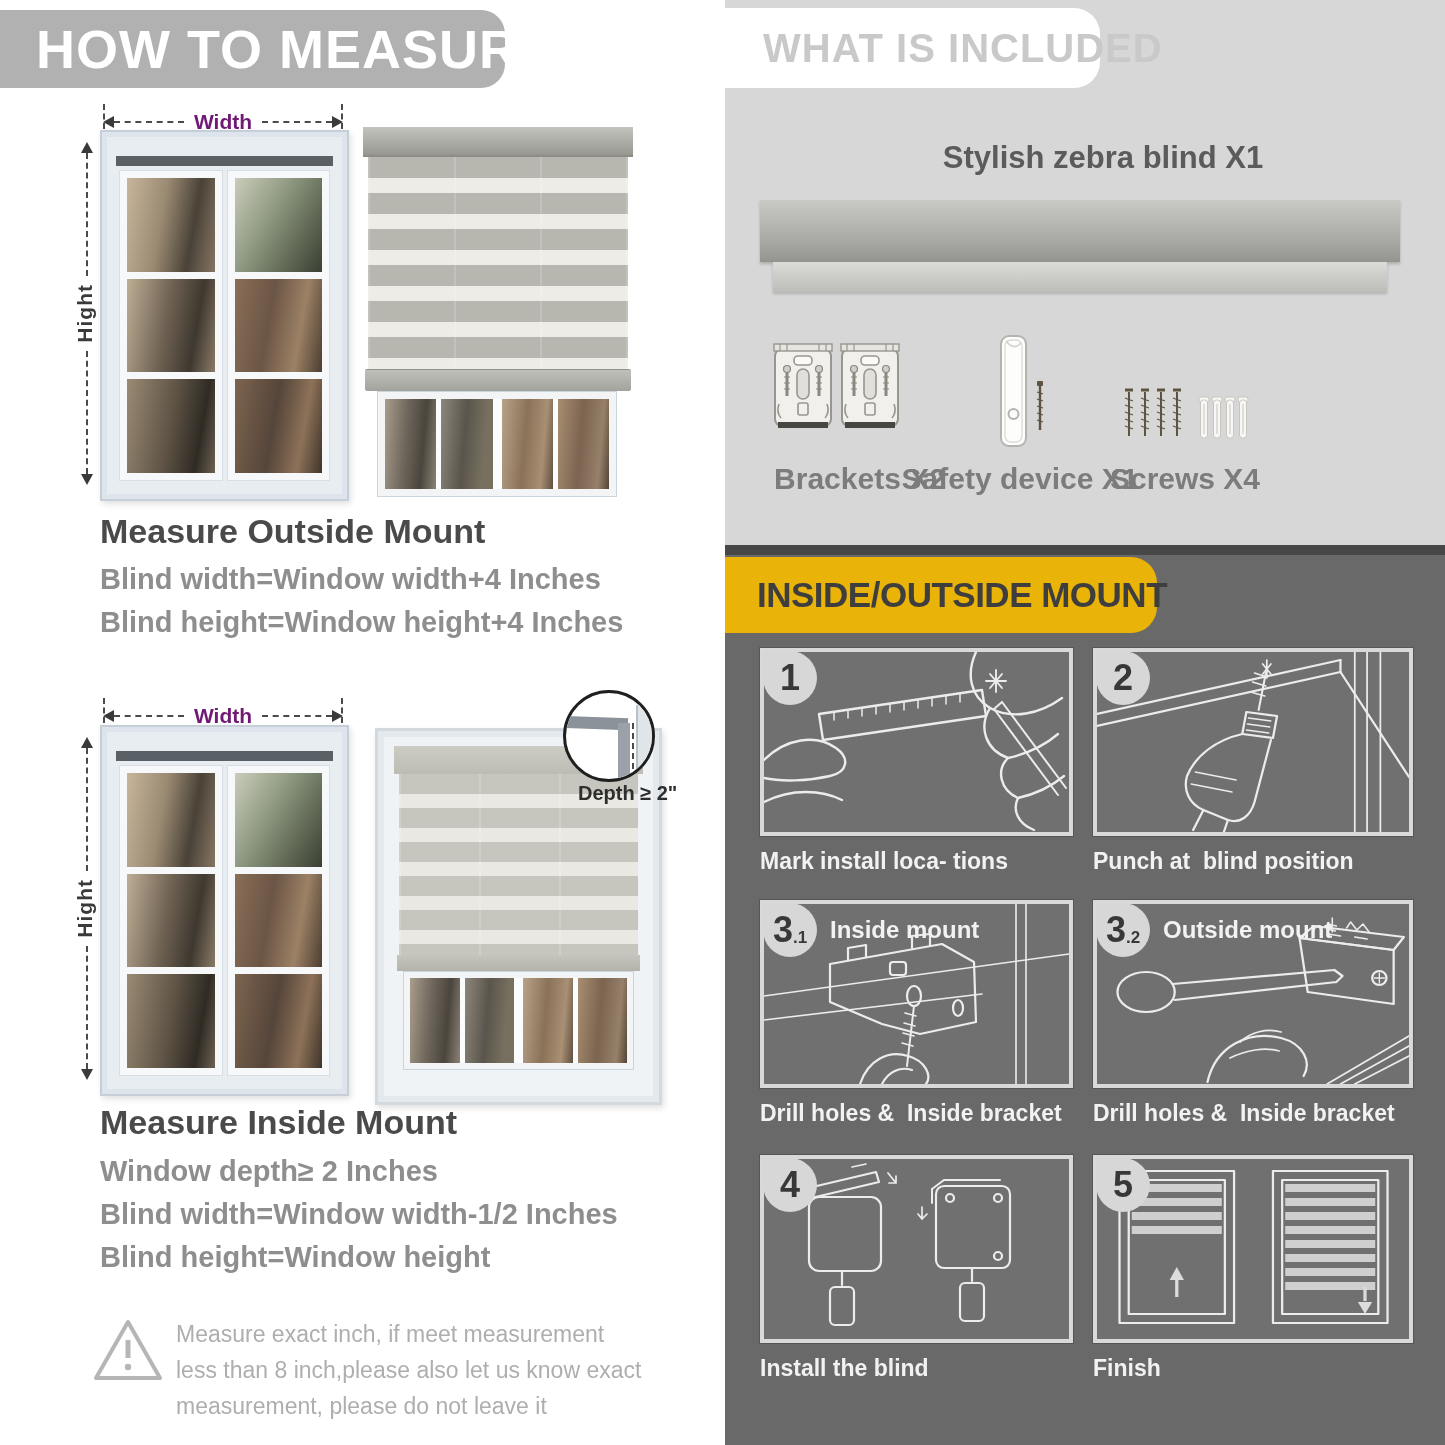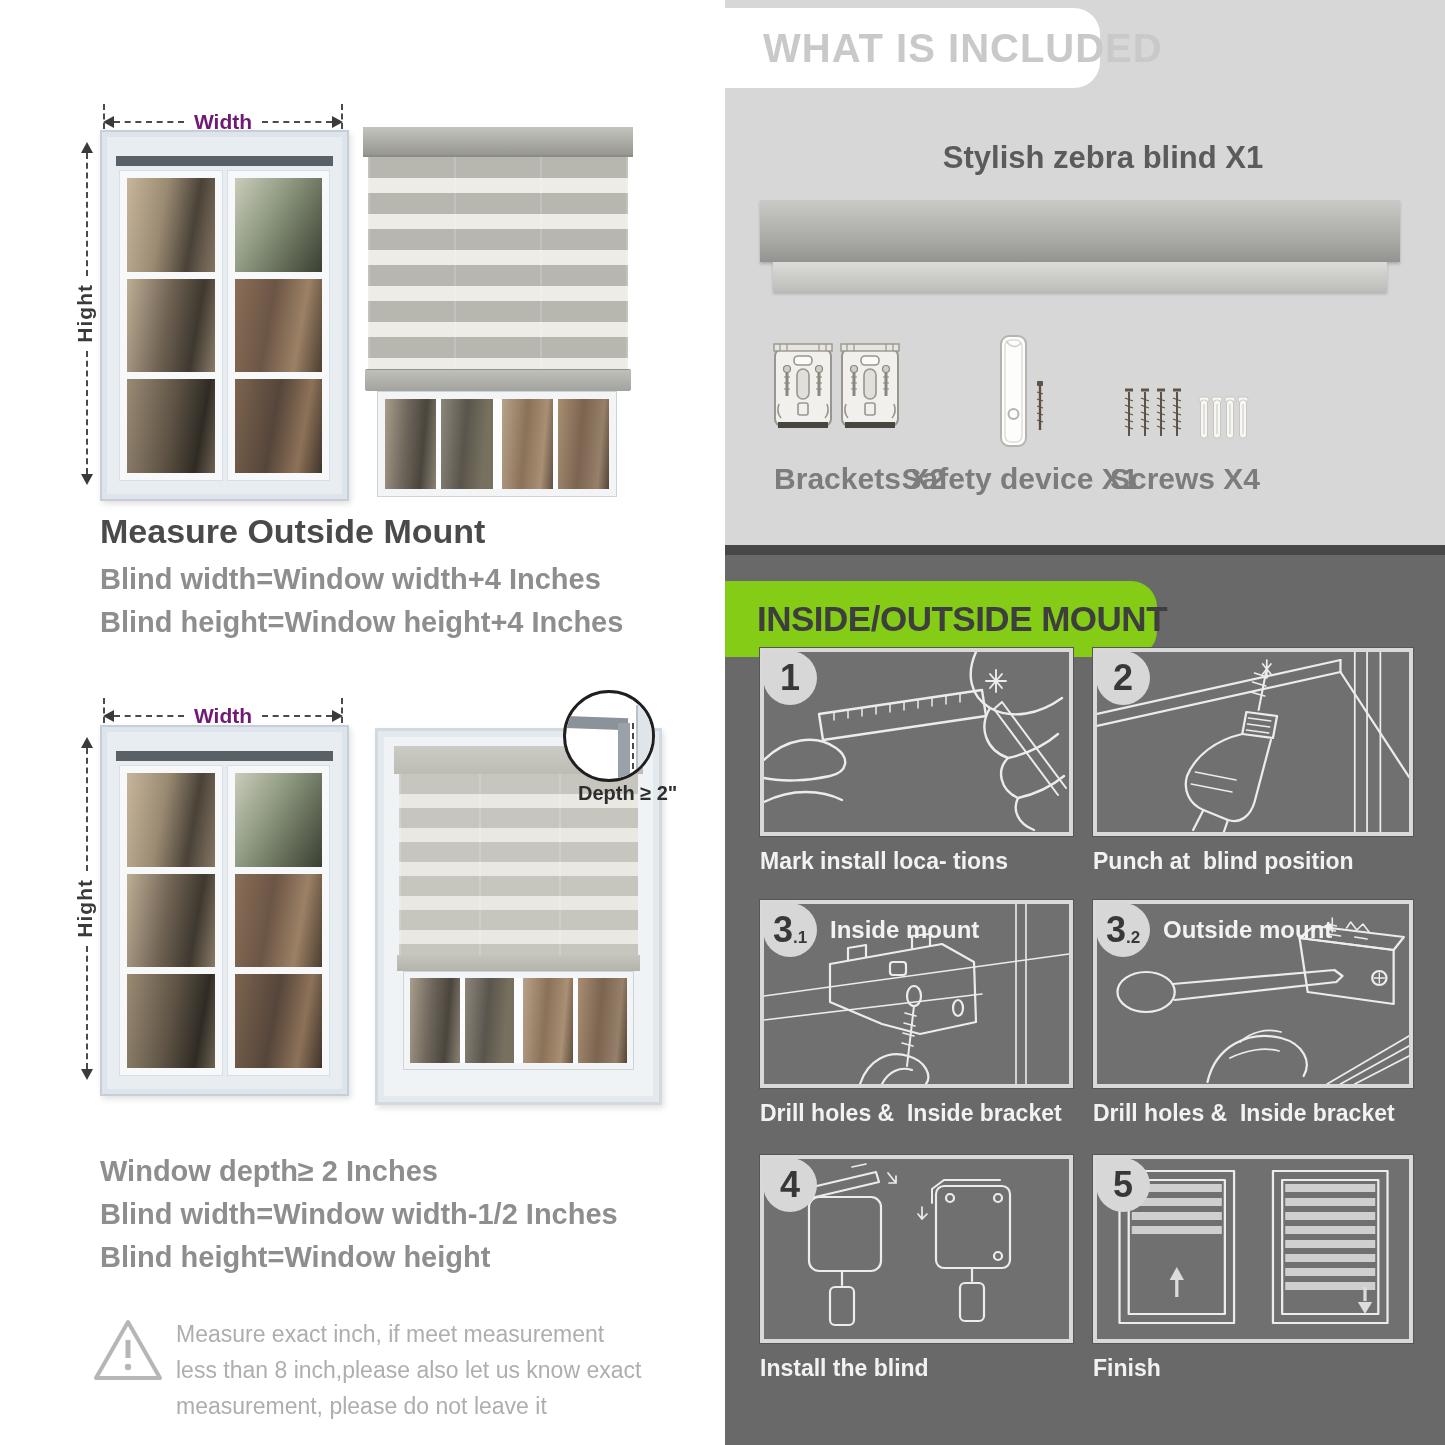--- a/index.html
+++ b/index.html
@@ -97,38 +97,41 @@
   .headrail-top{position:absolute;left:35px;top:200px;width:640px;height:62px;
     background:linear-gradient(180deg,#c9c9c6,#a9a9a6 65%,#93938f);box-shadow:0 2px 3px rgba(0,0,0,.2);}
   .headrail-lip{position:absolute;left:48px;top:262px;width:614px;height:30px;
     background:linear-gradient(180deg,#dcdcd9,#bcbcb9);box-shadow:0 2px 3px rgba(0,0,0,.18);}
   .itemlabel{position:absolute;top:462px;font-size:30px;font-weight:bold;color:#7c7c7c;text-align:center;white-space:nowrap;}
   .isvg{position:absolute;}
 
   
   .mount{position:absolute;left:725px;top:545px;width:720px;height:900px;background:#696969;}
   .mount-topline{position:absolute;left:0;top:0;width:100%;height:10px;background:#474747;}
-  .badge-mount{position:absolute;left:0;top:12px;width:432px;height:76px;background:#84cc16;
+  .badge-mount{position:absolute;left:0;top:12px;width:432px;height:76px;background:#eab308;
     border-radius:0 26px 26px 0;color:#3e3e3e;font-size:35px;font-weight:bold;letter-spacing:-0.5px;
-    line-height:76px;padding-left:32px;box-sizing:border-box;white-space:nowrap;margin-top:24px;}
+    line-height:76px;padding-left:32px;box-sizing:border-box;white-space:nowrap;}
   .panel{position:absolute;background:#707070;border:4px solid #d9d9d9;box-sizing:border-box;
     box-shadow:0 0 0 1px #565656;}
   .pnum{position:absolute;left:-1px;top:-1px;width:54px;height:54px;background:#d7d7d7;
     border-radius:0 50% 50% 50%;color:#383838;font-size:36px;font-weight:bold;
     display:flex;align-items:center;justify-content:center;z-index:2;}
   .psub{font-size:17px;margin-top:16px;}
   .ptitle{position:absolute;left:66px;top:12px;font-size:24px;font-weight:bold;color:#f2f2f2;z-index:2;white-space:nowrap;}
   .art{position:absolute;left:0;top:0;width:100%;height:100%;}
   .caption{position:absolute;font-size:23px;font-weight:bold;color:#f2f2f2;white-space:pre-wrap;}
 </style>
 </head>
 <body>
 
 <div class="page">
 
+  <div class="badge-left">
+    <span>HOW TO MEASURE</span>
+  </div>
 
   <div class="w-arrow" style="left:103px;top:114px;width:240px;">
     <span class="vtick tl"></span>
     <span class="ah ah-l"></span>
     <span class="dash"></span>
     <span class="lbl">Width</span>
     <span class="dash"></span>
     <span class="ah ah-r"></span>
     <span class="vtick tr"></span>
   </div>
@@ -224,20 +227,21 @@
   </div>
 
   <div class="mag">
     <div class="mg-top"></div>
     <div class="mg-v"></div>
     <div class="mg-fr"></div>
     <div class="mg-dash"></div>
   </div>
   <div class="depth-lbl">Depth ≥ 2"</div>
 
+  <div class="title" style="top:1103px;">Measure Inside Mount</div>
   <div class="formulas" style="top:1150px;">
     <div>Window depth≥ 2 Inches</div>
     <div>Blind width=Window width-1/2 Inches</div>
     <div>Blind height=Window height</div>
   </div>
 
   <div class="warnwrap">
     <svg width="76" height="78" viewBox="0 0 76 70">
       <path d="M38 6 L70 62 L6 62 Z" fill="none" stroke="#b6b6b6" stroke-width="4" stroke-linejoin="round"></path>
       <line x1="38" y1="24" x2="38" y2="42" stroke="#b6b6b6" stroke-width="5"></line>

